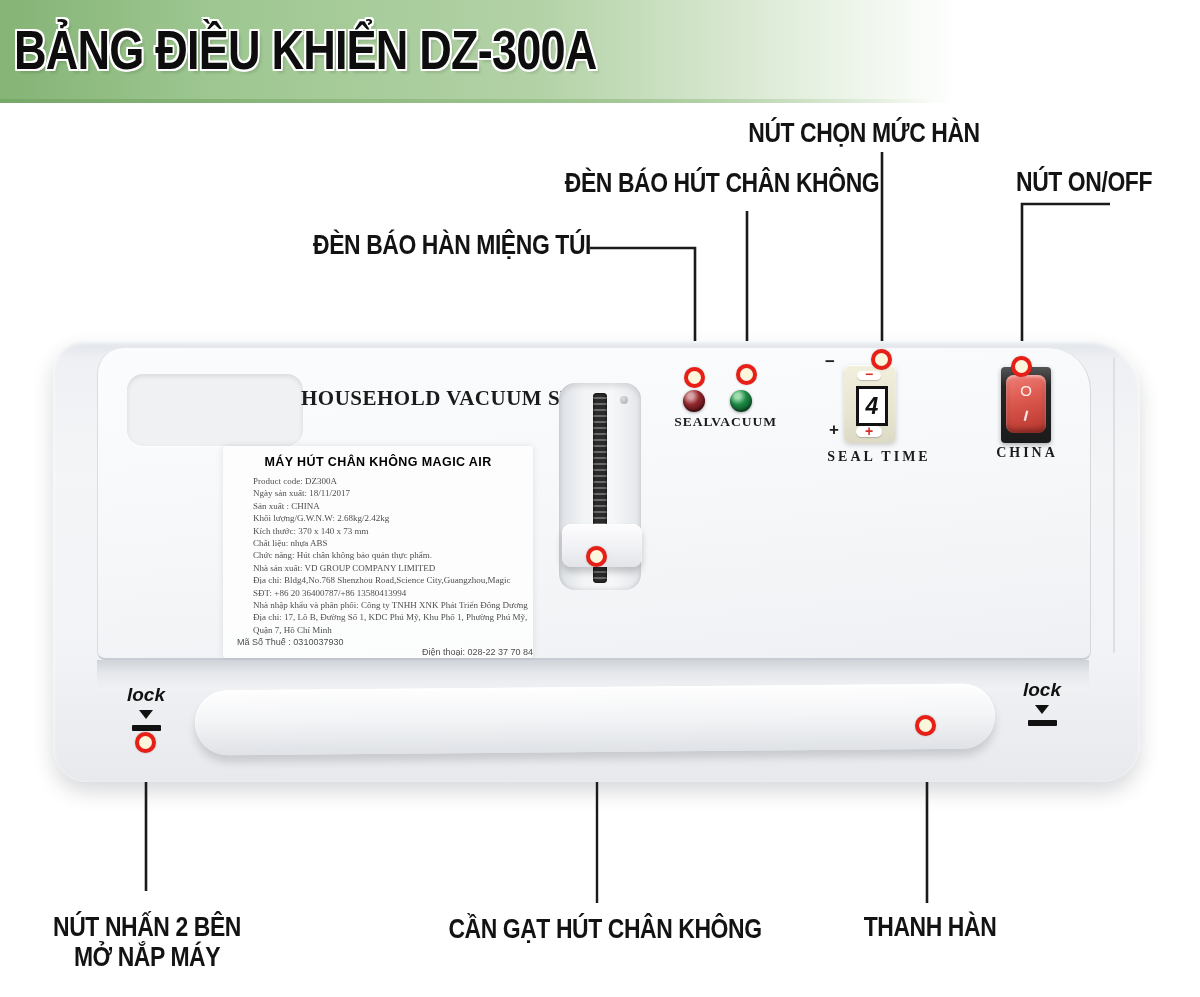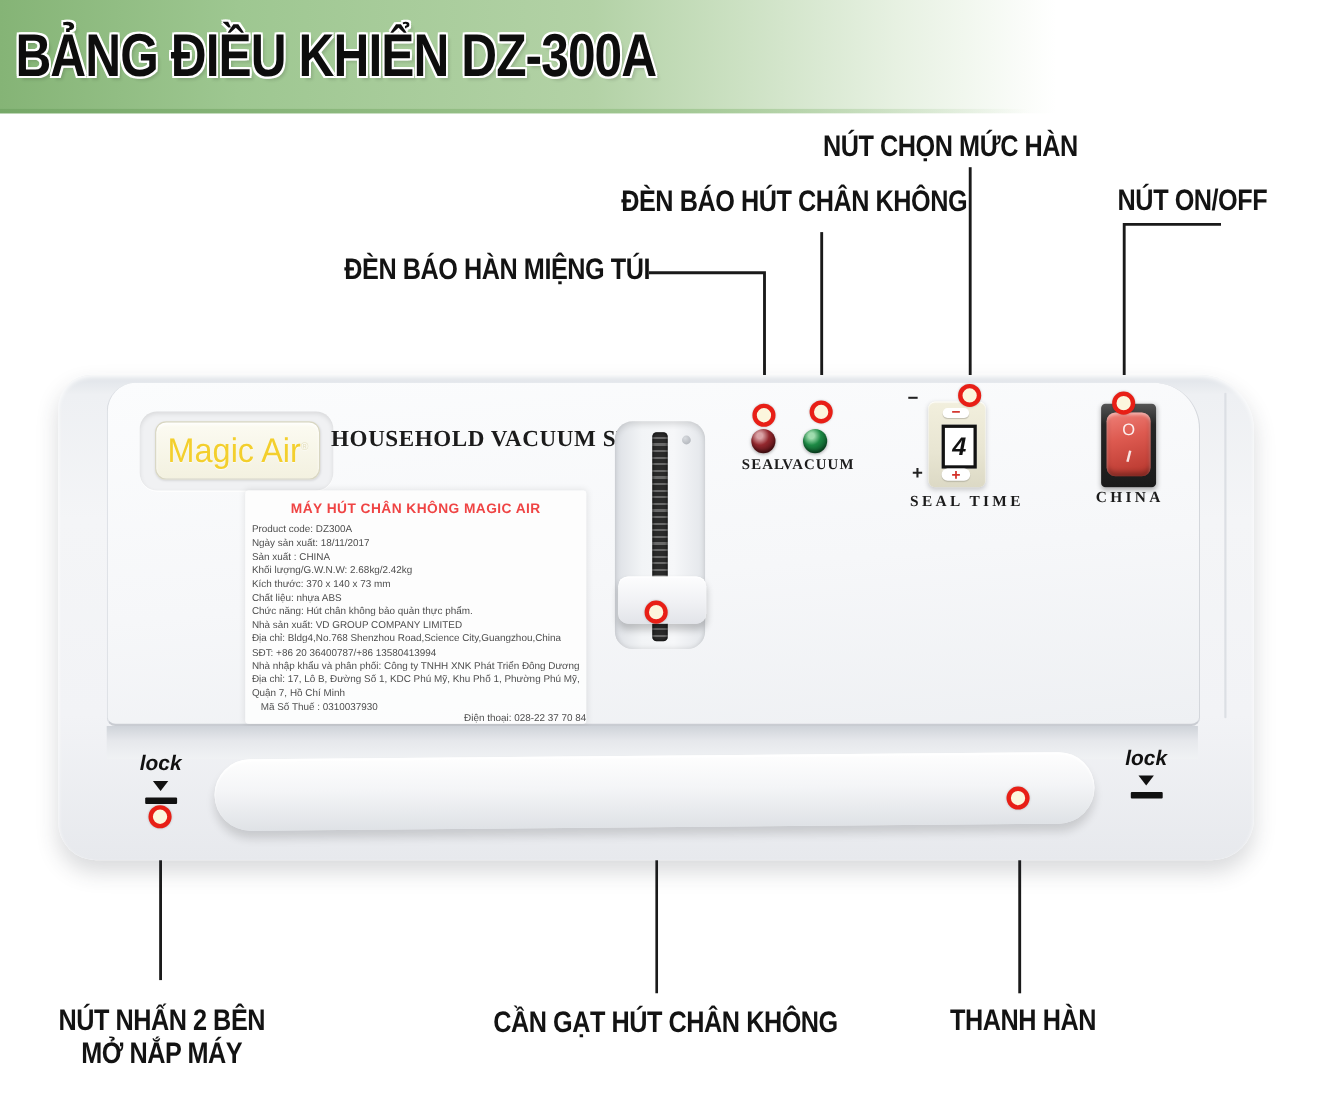--- a/index.html
+++ b/index.html
@@ -55,22 +55,22 @@
          text-shadow:0 1px 1px rgba(255,255,255,.8);}
   .brand sup{font-size:10px;color:#e4dfbe;}
 
   .product-title{position:absolute;left:203px;top:38px;font-family:"Liberation Serif",serif;
           font-weight:700;font-size:21px;color:#1b1b1b;letter-spacing:.5px;white-space:nowrap;}
 
   
   .sticker{position:absolute;left:125px;top:98px;width:310px;height:212px;
           background:rgba(253,253,253,.93);border-radius:3px;
           box-shadow:0 0 7px rgba(0,0,0,.10);padding:0;}
-  .sticker-title{margin-top:9px;text-align:center;font-size:12.5px;font-weight:700;color:#ef4444;letter-spacing:.4px;}
-  .sticker-lines{margin-top:6px;margin-left:6px;}
+  .sticker-title{margin-top:9px;text-align:center;font-size:12.5px;font-weight:700;color:#000000;letter-spacing:.4px;}
+  .sticker-lines{margin-top:6px;margin-left:30px;font-family:Liberation Serif, serif;}
   .sticker-lines div{font-size:9px;color:#4e4e4e;line-height:12.4px;white-space:nowrap;}
   .sticker-footer{display:flex;margin-left:14px;margin-top:1px;font-size:9px;color:#4e4e4e;flex-direction:column;}
   .sticker-footer .fr{margin-left:38px;text-align:right;}
 
   
   .slider-track{position:absolute;left:461px;top:35px;width:82px;height:207px;border-radius:16px;
           background:linear-gradient(90deg,#dde0e5 0%,#f2f4f6 30%,#f6f7f9 65%,#e3e6ea 100%);
           box-shadow:inset 0 3px 6px rgba(0,0,0,.12), inset 0 -2px 4px rgba(0,0,0,.06);}
   .slider-rail{position:absolute;left:34px;top:10px;width:14px;height:190px;border-radius:4px;
           background:repeating-linear-gradient(180deg,#2a2a2a 0 4px,#6a6a6a 4px 6px);
@@ -155,37 +155,34 @@
     <div>NÚT NHẤN 2 BÊN</div>
     <div>MỞ NẮP MÁY</div>
   </div>
   <div class="callout big" style="left:605px;top:914px;">CẦN GẠT HÚT CHÂN KHÔNG</div>
   <div class="callout big" style="left:930px;top:912px;">THANH HÀN</div>
 
   <div class="device">
 
     <div class="lid">
       <div class="badge-well"></div>
-      <div class="badge">
-        <span class="brand"><span>Magic Air</span><sup>®</sup></span>
-      </div>
       <div class="product-title">HOUSEHOLD VACUUM SEALER</div>
 
       <div class="sticker">
         <div class="sticker-title">MÁY HÚT CHÂN KHÔNG MAGIC AIR</div>
         <div class="sticker-lines">
             <div>Product code: DZ300A</div>
             <div>Ngày sản xuất: 18/11/2017</div>
             <div>Sản xuất : CHINA</div>
             <div>Khối lượng/G.W.N.W: 2.68kg/2.42kg</div>
             <div>Kích thước: 370 x 140 x 73 mm</div>
             <div>Chất liệu: nhựa ABS</div>
             <div>Chức năng: Hút chân không bảo quản thực phẩm.</div>
             <div>Nhà sản xuất: VD GROUP COMPANY LIMITED</div>
-            <div>Địa chỉ: Bldg4,No.768 Shenzhou Road,Science City,Guangzhou,China</div>
+            <div>Địa chỉ: Bldg4,No.768 Shenzhou Road,Science City,Guangzhou,Magic</div>
             <div>SĐT: +86 20 36400787/+86 13580413994</div>
             <div>Nhà nhập khẩu và phân phối: Công ty TNHH XNK Phát Triển Đông Dương</div>
             <div>Địa chỉ: 17, Lô B, Đường Số 1, KDC Phú Mỹ, Khu Phố 1, Phường Phú Mỹ,</div>
             <div>Quận 7, Hồ Chí Minh</div>
           </div>
         <div class="sticker-footer">
           <span>Mã Số Thuế : 0310037930</span>
           <span class="fr">Điện thoại: 028-22 37 70 84</span>
         </div>
       </div>

